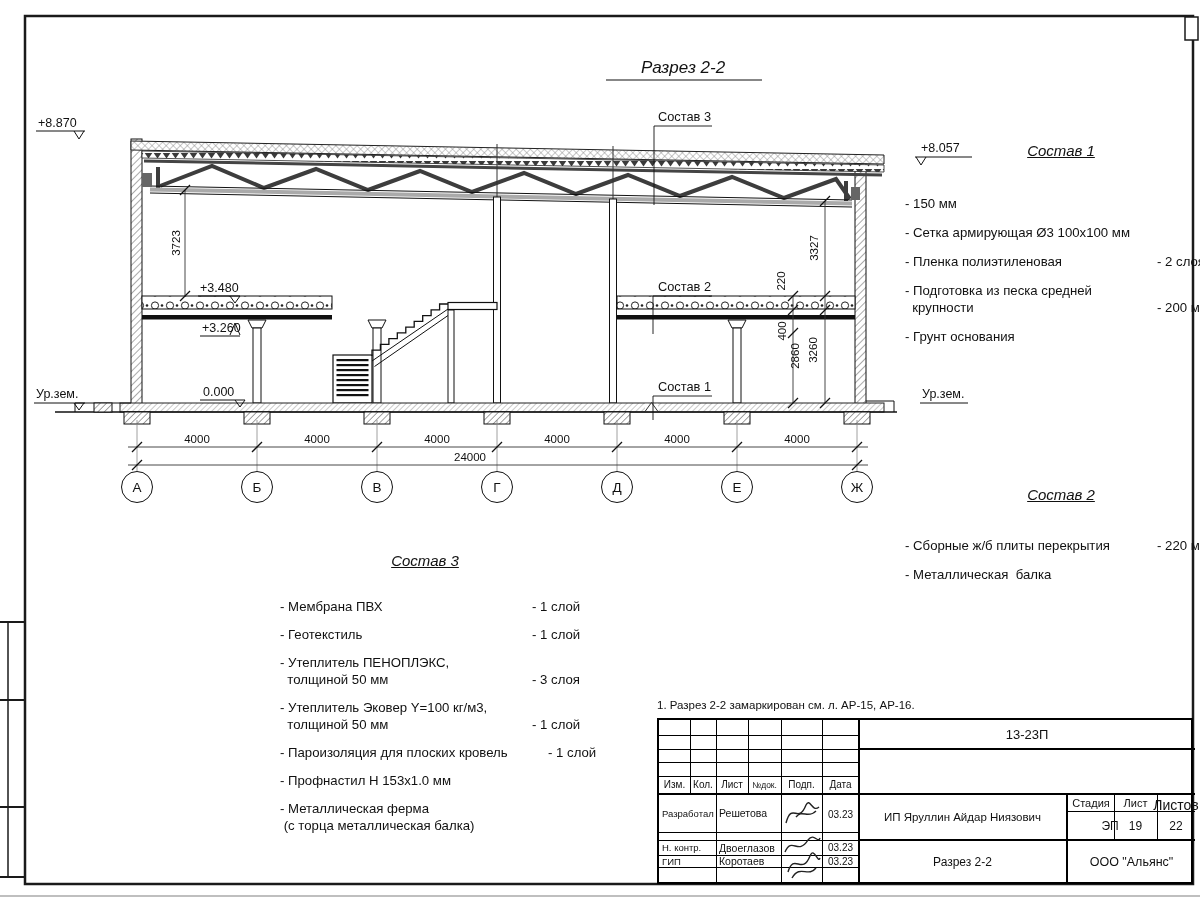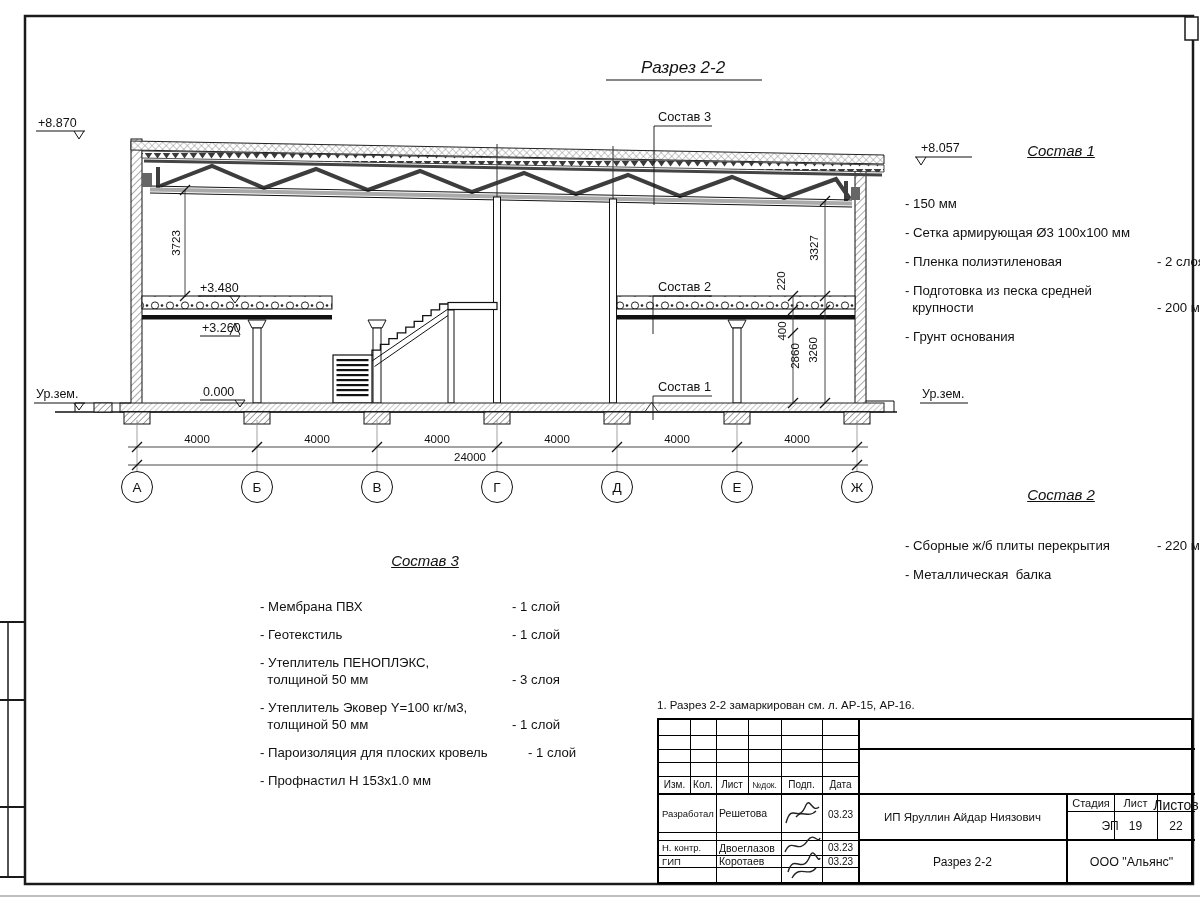--- a/index.html
+++ b/index.html
@@ -313,21 +313,21 @@
     </div>
     <div class="sitem">
       <span class="sname">- Металлическая  балка</span>
       <span class="sval"></span>
     </div>
   </div>
 </div>
 
 <div class="slist" style="left:260px;top:552px;width:330px;">
   <div class="shead">Состав 3</div>
-  <div class="sitems" style="margin-top:29px;">
+  <div class="sitems" style="margin-top:29px;margin-left:20px;">
     <div class="sitem" style="margin-bottom:11px;">
       <span class="sname">- Мембрана ПВХ</span>
       <span class="sval">- 1 слой</span>
     </div>
     <div class="sitem" style="margin-bottom:11px;">
       <span class="sname">- Геотекстиль</span>
       <span class="sval">- 1 слой</span>
     </div>
     <div class="sitem" style="margin-bottom:11px;">
       <span class="sname">- Утеплитель ПЕНОПЛЭКС,
@@ -338,20 +338,25 @@
       <span class="sname">- Утеплитель Эковер Y=100 кг/м3,
   толщиной 50 мм</span>
       <span class="sval">- 1 слой</span>
     </div>
     <div class="sitem" style="margin-bottom:11px;gap:16px;">
       <span class="sname">- Пароизоляция для плоских кровель</span>
       <span class="sval">- 1 слой</span>
     </div>
     <div class="sitem" style="margin-bottom:11px;">
       <span class="sname">- Профнастил Н 153х1.0 мм</span>
+      <span class="sval"></span>
+    </div>
+    <div class="sitem" style="margin-bottom:11px;">
+      <span class="sname">- Металлическая ферма
+ (с торца металлическая балка)</span>
       <span class="sval"></span>
     </div>
   </div>
 </div>
 
 <div id="note">1. Разрез 2-2 замаркирован см. л. АР-15, АР-16.</div>
 
 <div id="stamp">
 
   <div class="tl-line" style="left:31px;top:0;width:1px;height:74px;"></div>
@@ -397,20 +402,21 @@
   <div class="cellt cl" style="left:57px;top:135px;width:65px;height:12px;font-size:10.5px;">Коротаев</div>
   <div class="cellt" style="left:163px;top:135px;width:37px;height:12px;font-size:10px;">03.23</div>
 
   <svg class="sig" style="left:123px;top:75px;" width="40" height="36" viewBox="0 0 40 36">
     <path d="M4,28 C10,6 16,30 24,10 C28,2 30,18 37,12 M14,22 C20,14 26,24 34,16" fill="none" stroke="#222" stroke-width="1.4"></path>
   </svg>
   <svg class="sig" style="left:123px;top:114px;" width="40" height="47" viewBox="0 0 40 47">
     <path d="M3,18 C10,2 16,22 26,6 C32,-2 36,10 38,4 M6,38 C12,18 20,42 28,22 C32,12 36,30 38,24 M10,44 C18,30 26,44 34,34" fill="none" stroke="#222" stroke-width="1.4"></path>
   </svg>
 
+  <div class="cellt" style="left:200px;top:0;width:336px;height:28px;font-size:13px;">13-23П</div>
   <div class="cellt" style="left:200px;top:75px;width:207px;height:44px;font-size:11.5px;">ИП Яруллин Айдар Ниязович</div>
   <div class="cellt" style="left:409px;top:75px;width:46px;height:16px;font-size:11px;">Стадия</div>
   <div class="cellt" style="left:455px;top:75px;width:43px;height:16px;font-size:11px;">Лист</div>
   <div class="cellt" style="left:498px;top:77px;width:38px;height:16px;font-size:14px;">Листов</div>
   <div class="cellt" style="left:404px;top:92px;width:46px;height:27px;font-size:12px;margin-left:24px;">ЭП</div>
   <div class="cellt" style="left:455px;top:92px;width:43px;height:27px;font-size:12px;">19</div>
   <div class="cellt" style="left:498px;top:92px;width:38px;height:27px;font-size:12px;">22</div>
   <div class="cellt" style="left:200px;top:121px;width:207px;height:41px;font-size:12px;">Разрез 2-2</div>
   <div class="cellt" style="left:409px;top:121px;width:127px;height:41px;font-size:12.5px;">ООО "Альянс"</div>
 </div>

